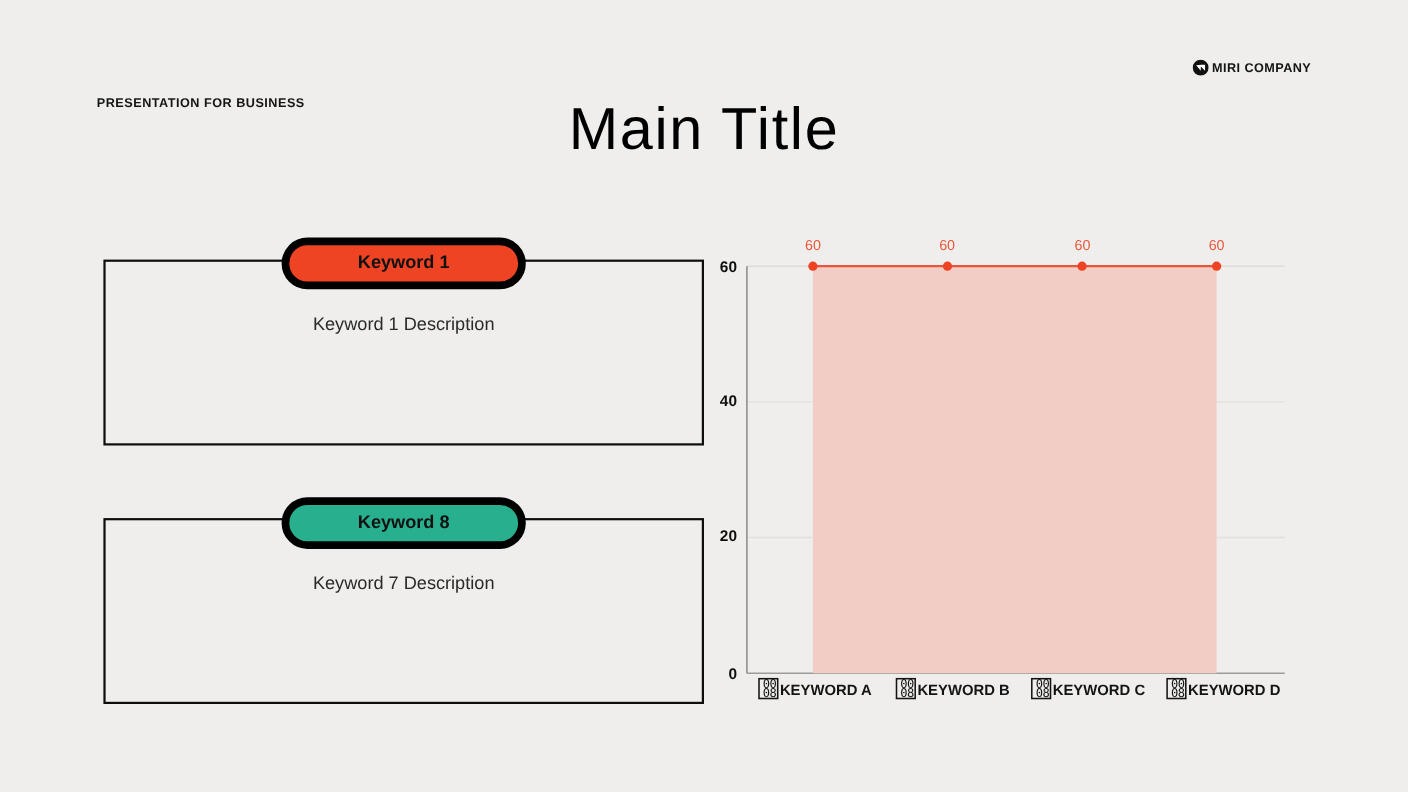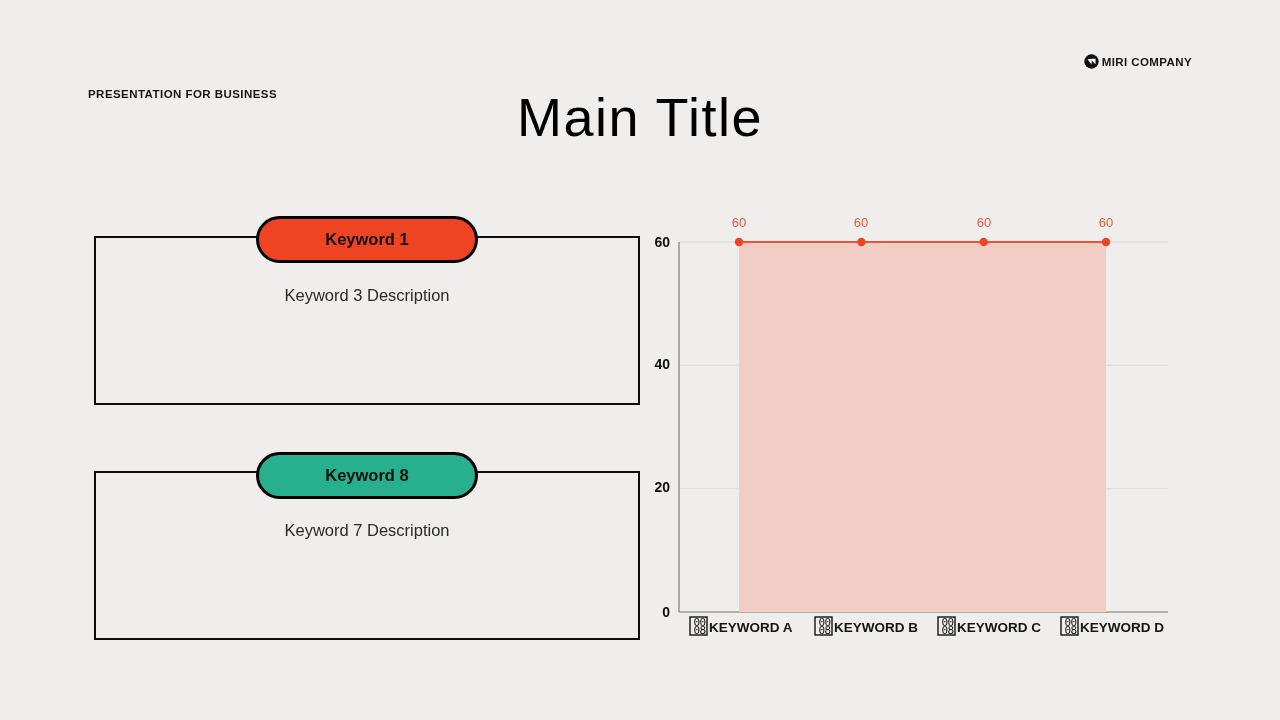--- a/index.html
+++ b/index.html
@@ -83,21 +83,21 @@
     text-align: center;
     font-size: 16.5px;
     font-weight: 400;
     color: #2a2a2a;
   }
 
   .pill {
     position: absolute;
     width: 222px;
     height: 47px;
-    border: 3px solid #000000;
+    border: 7px solid #000000;
     border-radius: 24px;
     box-sizing: border-box;
     display: flex;
     align-items: center;
     justify-content: center;
     font-size: 16.5px;
     font-weight: bold;
     color: #111111;
     left: 256px;
   }
@@ -149,21 +149,21 @@
   <svg class="brand-mark" viewBox="0 0 24 24">
     <circle cx="12" cy="12" r="11.5" fill="#111111"></circle>
     <path d="M5.5 8.5 L12.2 16.6 L12.2 10.2 L18.4 16.4 L18.4 7.6 L13.2 7.6 Z" fill="#ffffff"></path>
   </svg>
   <span class="brand-name">MIRI COMPANY</span>
 </div>
 
 <div class="main-title">Main Title</div>
 
 <div class="card card-1">
-  <div class="card-desc">Keyword 3 Description</div>
+  <div class="card-desc">Keyword 1 Description</div>
 </div>
 <div class="pill pill-1" style="background: rgb(239, 68, 35);">Keyword 1</div>
 
 <div class="card card-2">
   <div class="card-desc">Keyword 7 Description</div>
 </div>
 <div class="pill pill-2" style="background: rgb(39, 175, 142);">Keyword 8</div>
 
 <div class="chart">
   <svg class="chart-svg" width="560" height="450" viewBox="0 0 560 450">

